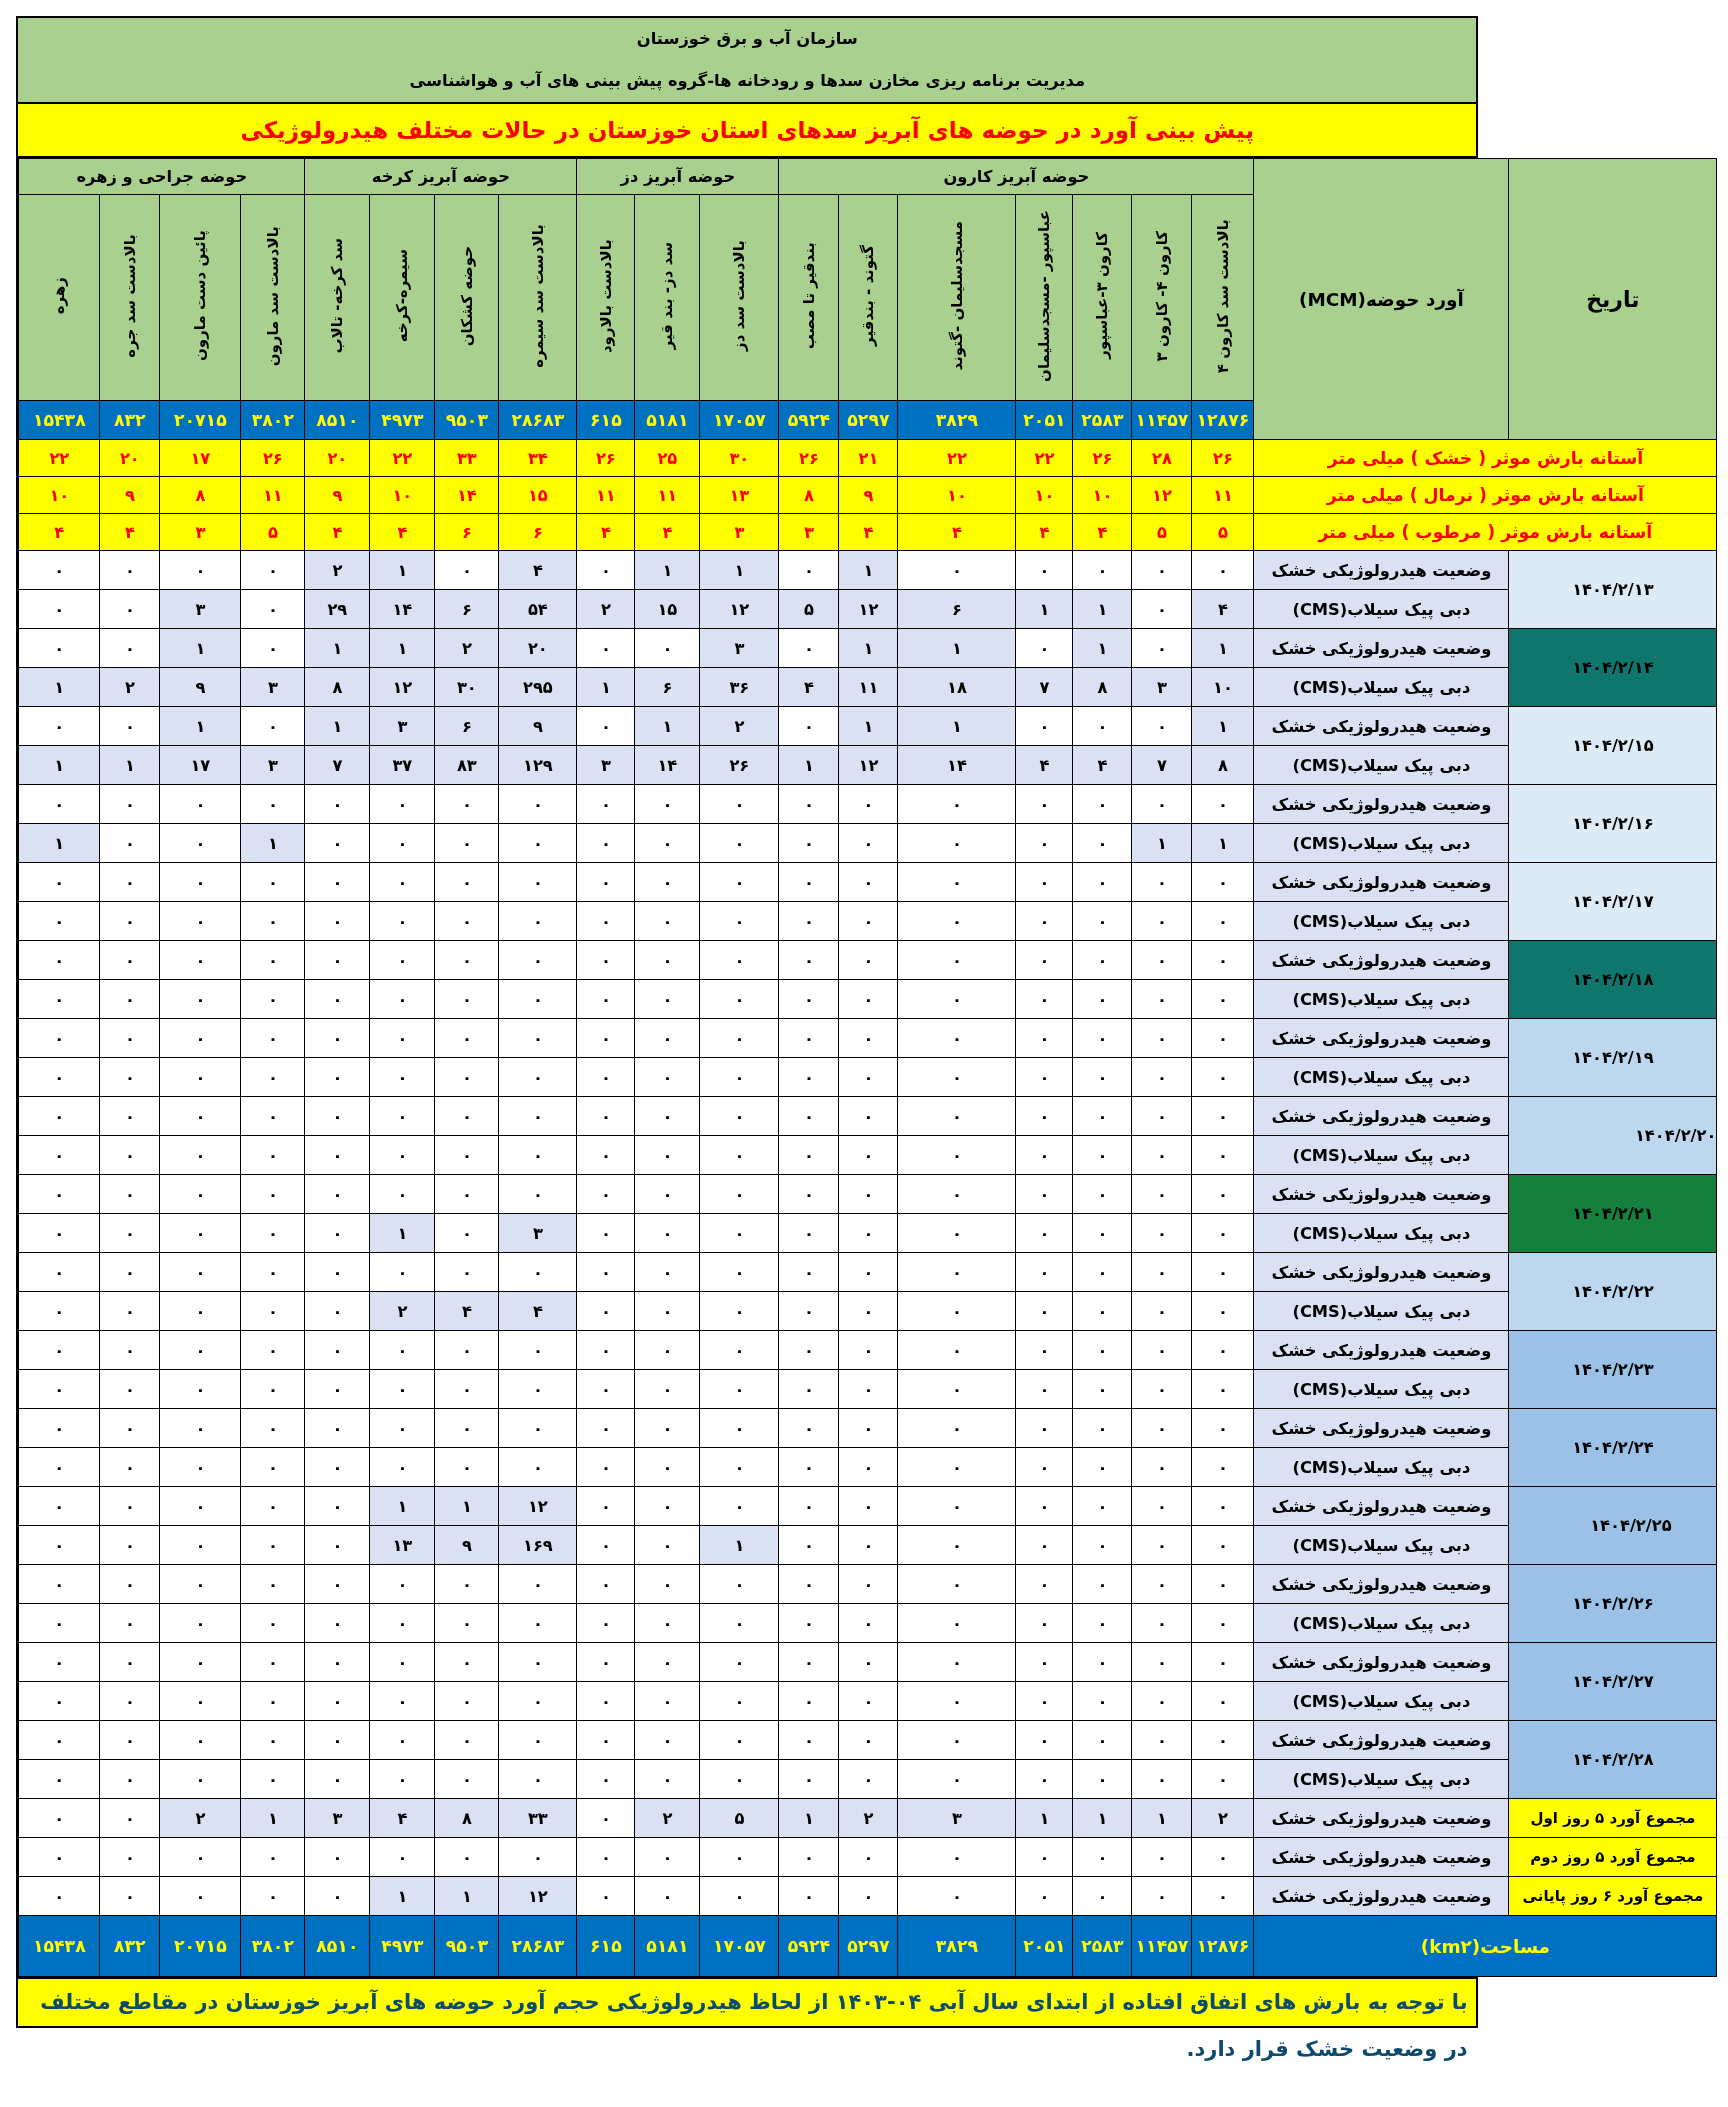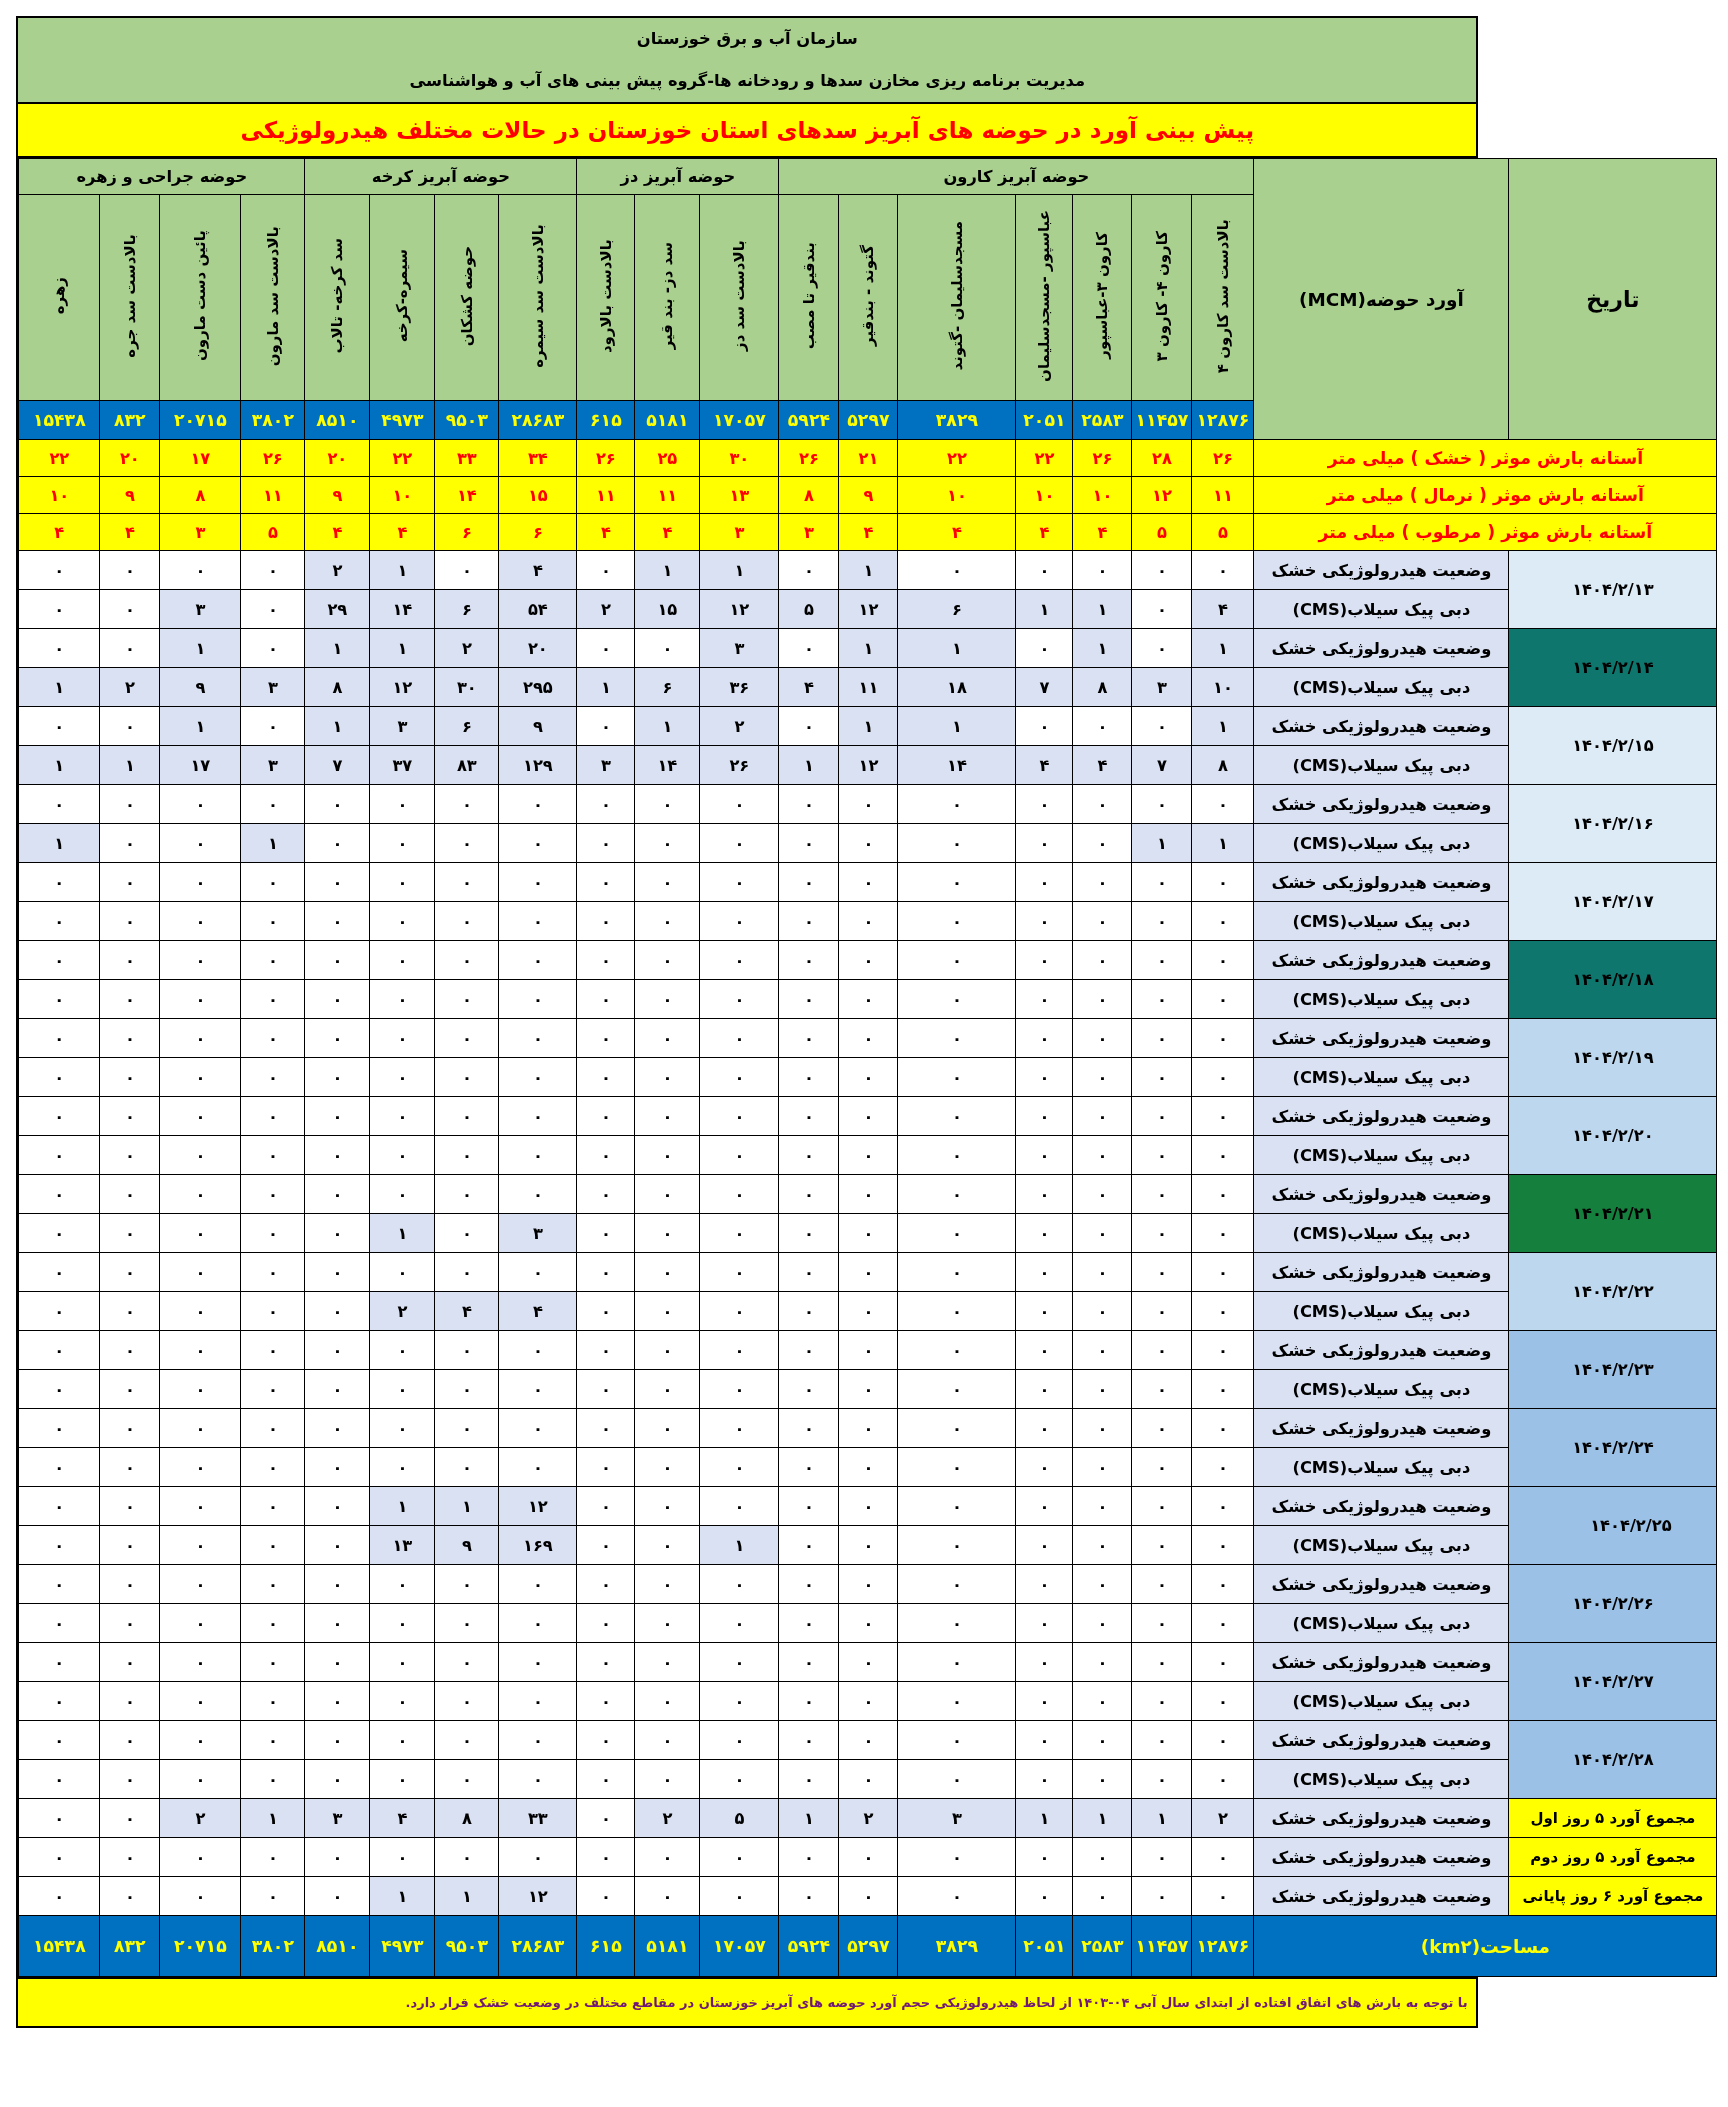--- a/index.html
+++ b/index.html
@@ -17,21 +17,21 @@
   .area-row td{background:#0070c0;color:#ffff00;font-size:17.3px;height:38px;}
   .thr-row td{background:#ffff00;color:#ff0000;font-size:16.3px;height:36px;border-top:1.6px solid #000;}
   .thr-label{font-size:17.3px !important;}
   .data-row td{height:38px;font-size:16.3px;color:#000;background:#fff;}
   .data-row td.hl{background:#d9e1f2;}
   .data-row td.lbl{background:#d9e1f2;font-size:16.3px;}
   .group-top td{border-top:1.6px solid #000;}
   .date{font-size:20.6px;}
   .sum-label{background:#ffff00 !important;color:#ff0000;font-size:15px !important;}
   .area-label{font-size:18.4px !important;}
-  .footer{background:#ffff00;color:#701a75;font-weight:bold;font-size:13px;height:47px;line-height:47px;text-align:right;padding-right:8.7px;direction:rtl;border-top:2.2px solid #000;}
+  .footer{background:#ffff00;color:#0c4a6e;font-weight:bold;font-size:21px;height:47px;line-height:47px;text-align:right;padding-right:8.7px;direction:rtl;border-top:2.2px solid #000;}
 </style>
 </head>
 <body>
 
 <div id="sheet">
   <div class="hdr-green">
     <div class="org-line">سازمان آب و برق خوزستان</div>
     <div class="org-line">مدیریت برنامه ریزی مخازن سدها و رودخانه ها-گروه پیش بینی های آب و هواشناسی</div>
   </div>
   <div class="title-bar">پیش بینی آورد در حوضه های آبریز سدهای استان خوزستان در حالات مختلف هیدرولوژیکی</div>
@@ -468,21 +468,21 @@
           <td>۰</td>
           <td>۰</td>
           <td>۰</td>
           <td>۰</td>
           <td>۰</td>
           <td>۰</td>
           <td>۰</td>
           <td>۰</td>
         </tr>
         <tr class="data-row group-top">
-          <td class="date" rowspan="2" style="background: rgb(189, 215, 238);">۱۴۰۴/۲/۲۰</td>
+          <td class="date" rowspan="2" style="background: rgb(189, 215, 238); text-align: right;">۱۴۰۴/۲/۲۰</td>
           <td class="lbl">وضعیت هیدرولوژیکی خشک</td>
           <td>۰</td>
           <td>۰</td>
           <td>۰</td>
           <td>۰</td>
           <td>۰</td>
           <td>۰</td>
           <td>۰</td>
           <td>۰</td>
           <td>۰</td>

